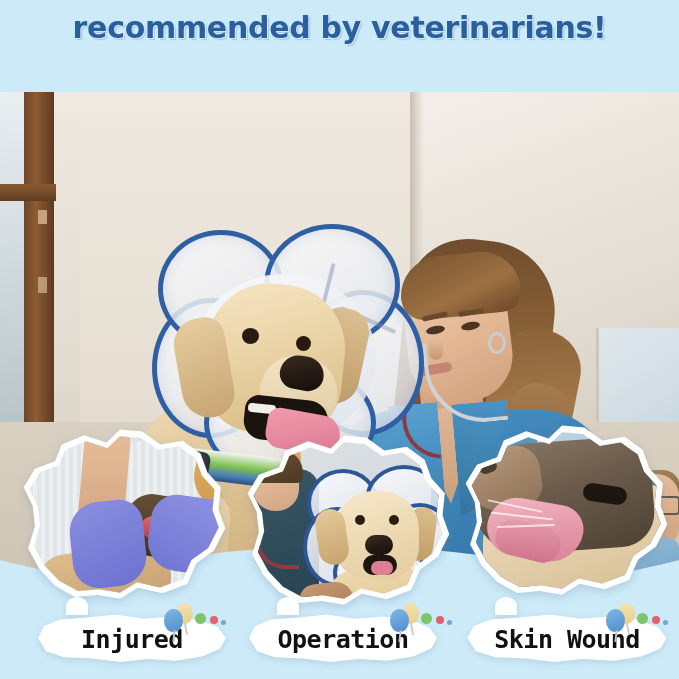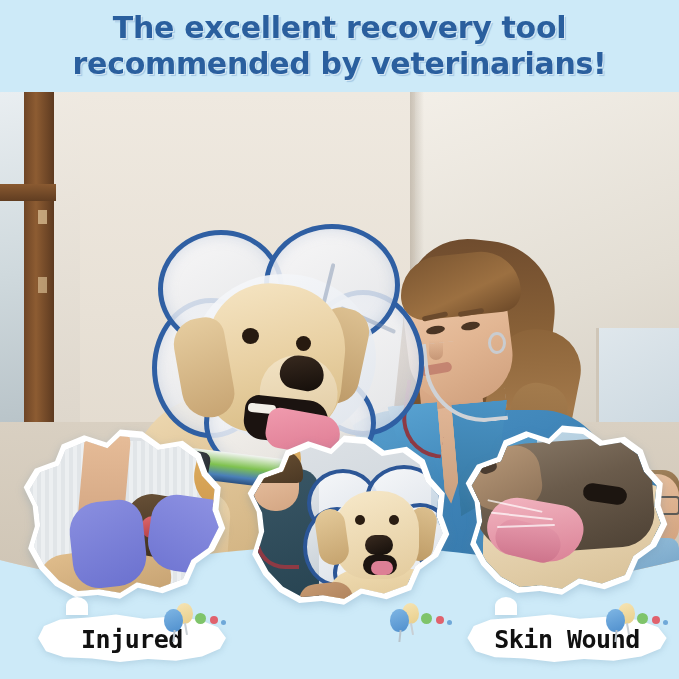--- a/index.html
+++ b/index.html
@@ -410,21 +410,20 @@
   .dot-g{position:absolute;left:37px;top:12px;width:11px;height:11px;border-radius:50%;background:#7fc46a;}
   .dot-r{position:absolute;left:52px;top:15px;width:8px;height:8px;border-radius:50%;background:#e0626d;}
   .dot-b{position:absolute;left:63px;top:19px;width:5px;height:5px;border-radius:50%;background:#6fa8d8;}
 </style>
 </head>
 <body>
 
 <div id="root">
 
   <div class="headline">
-    <span class="l1">The excellent recovery tool</span>
     <span class="l2">recommended by veterinarians!</span>
   </div>
 
   <div class="hero-wrap">
     <div class="hero-inner">
       <div class="room"></div>
       <div class="wall-right"></div>
       <div class="wall-shadow"></div>
       <div class="window-r"></div>
       <div class="door-glass"></div>
@@ -592,20 +591,26 @@
     <div class="dot-r"></div>
     <div class="dot-b"></div>
   </div>
 
   <div class="label" id="label1">
     <div class="tail"></div>
     <div class="pill">
       <span class="txt">Injured</span>
     </div>
   </div>
+  <div class="label" id="label2">
+    <div class="tail"></div>
+    <div class="pill">
+      <span class="txt">Operation</span>
+    </div>
+  </div>
   <div class="label" id="label3">
     <div class="tail"></div>
     <div class="pill">
       <span class="txt">Skin Wound</span>
     </div>
   </div>
 
 </div>
 
 </body></html>

